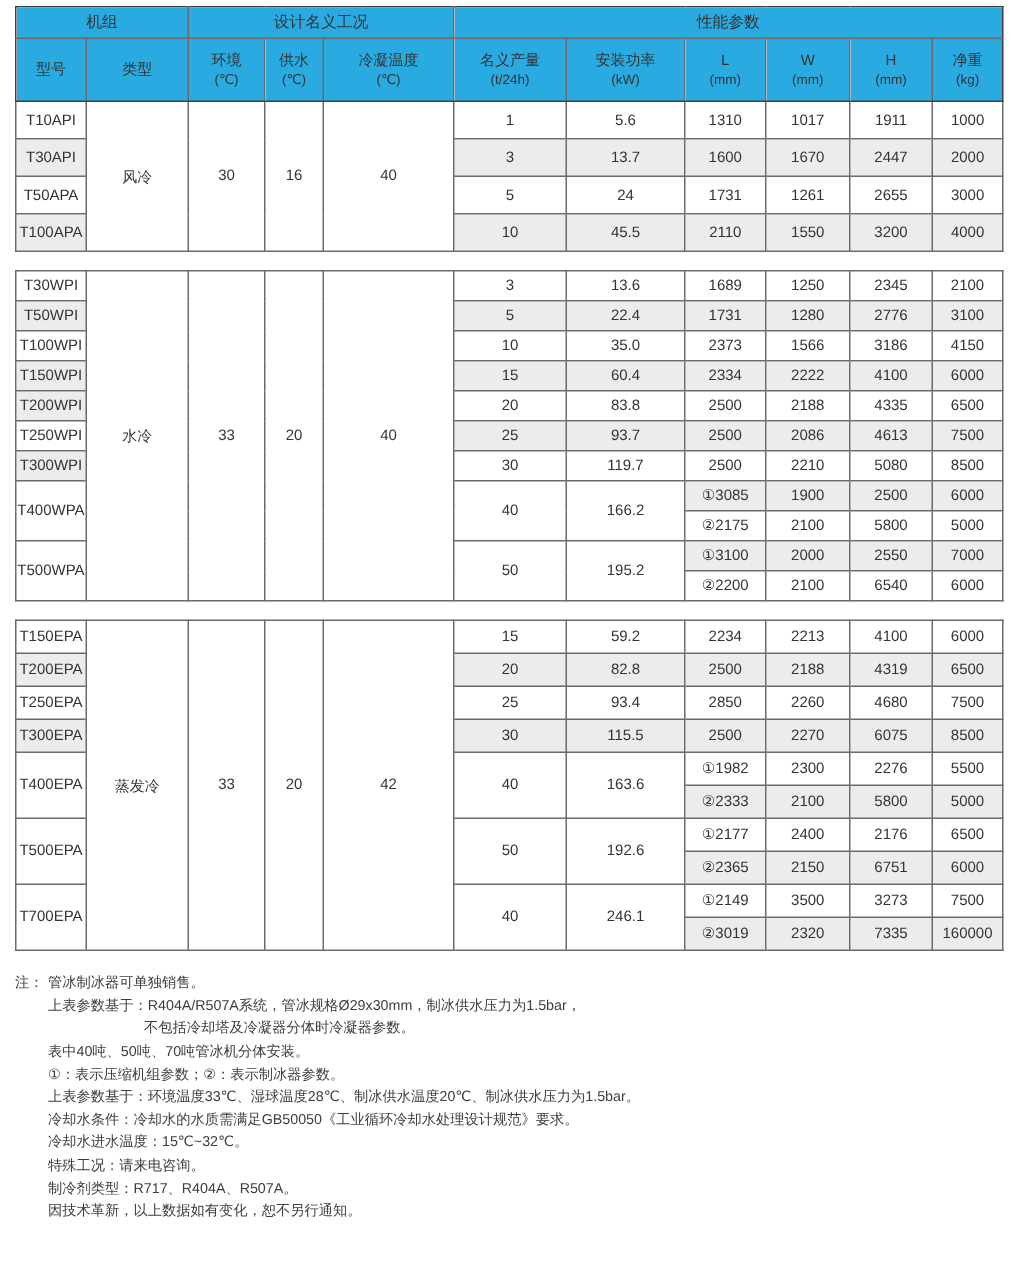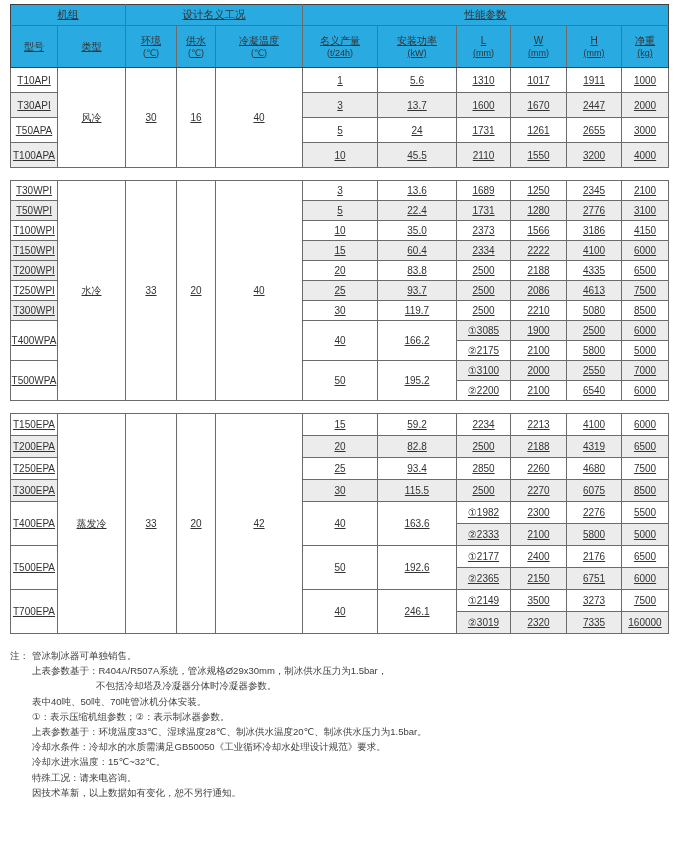--- a/index.html
+++ b/index.html
@@ -1,18 +1,18 @@
 <!DOCTYPE html>
 <html style="--header-bg: #29abe2; --header-text: #ffffff; --row-alt: #ececec;"><head>
 <meta charset="utf-8">
 <style>
   html,body{margin:0;padding:0;background:#fff;}
   body{width:678px;height:858px;font-family:"Liberation Sans","DejaVu Sans",sans-serif;color:#333;overflow:hidden;}
   .sheet{padding:4px 10px 0 10px;}
-  table.spec{border-collapse:collapse;table-layout:fixed;width:658px;text-decoration:underline;}
+  table.spec{border-collapse:collapse;table-layout:fixed;width:658px;}
   table.spec td, table.spec th{padding:0;text-align:center;vertical-align:middle;overflow:hidden;
     font-size:10px;font-weight:normal;color:#333;border:1px solid #6b6b6b;}
   
   thead th{background:var(--header-bg,#29abe2);color:var(--header-text,#fff);border:1px solid #9fdcf5;}
   thead tr.h-top th{height:20px;font-size:10.5px;}
   thead tr.h-sub th{height:41px;line-height:13px;}
   thead tr.h-top th{border-top-color:#3f3f3f;}
   thead th:first-child{border-left-color:#3f3f3f;}
   thead th:last-child{border-right-color:#3f3f3f;}
   thead tr.h-sub th{border-bottom-color:#3f3f3f;}
@@ -367,16 +367,17 @@
     <div class="note-lines" id="note-lines">
         <div class="note-line">管冰制冰器可单独销售。</div>
         <div class="note-line">上表参数基于：R404A/R507A系统，管冰规格Ø29x30mm，制冰供水压力为1.5bar，</div>
         <div class="note-line ind1">不包括冷却塔及冷凝器分体时冷凝器参数。</div>
         <div class="note-line">表中40吨、50吨、70吨管冰机分体安装。</div>
         <div class="note-line">①：表示压缩机组参数；②：表示制冰器参数。</div>
         <div class="note-line">上表参数基于：环境温度33℃、湿球温度28℃、制冰供水温度20℃、制冰供水压力为1.5bar。</div>
         <div class="note-line">冷却水条件：冷却水的水质需满足GB50050《工业循环冷却水处理设计规范》要求。</div>
         <div class="note-line">冷却水进水温度：15℃~32℃。</div>
         <div class="note-line">特殊工况：请来电咨询。</div>
+        <div class="note-line">制冷剂类型：R717、R404A、R507A。</div>
         <div class="note-line">因技术革新，以上数据如有变化，恕不另行通知。</div>
       </div>
   </div>
 </div>
 
 </body></html>

